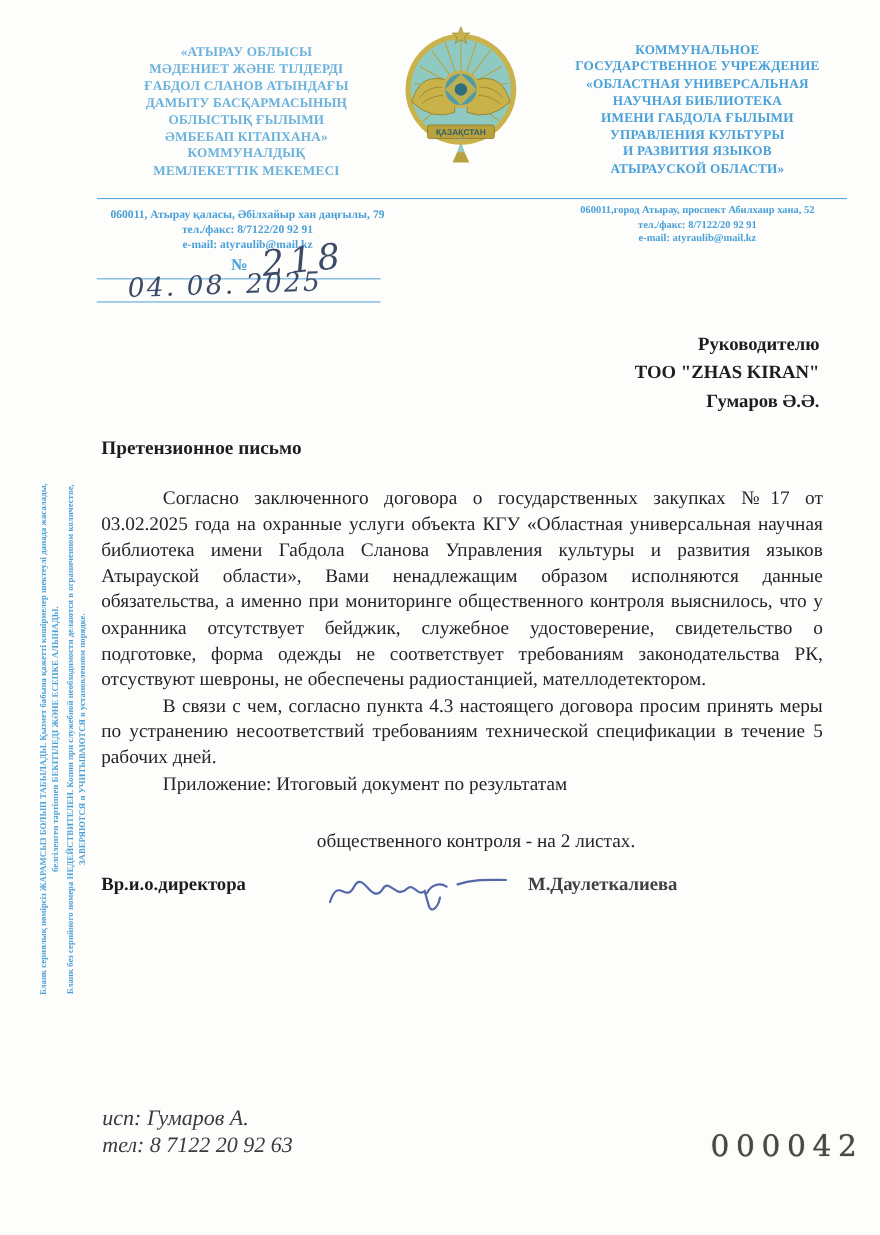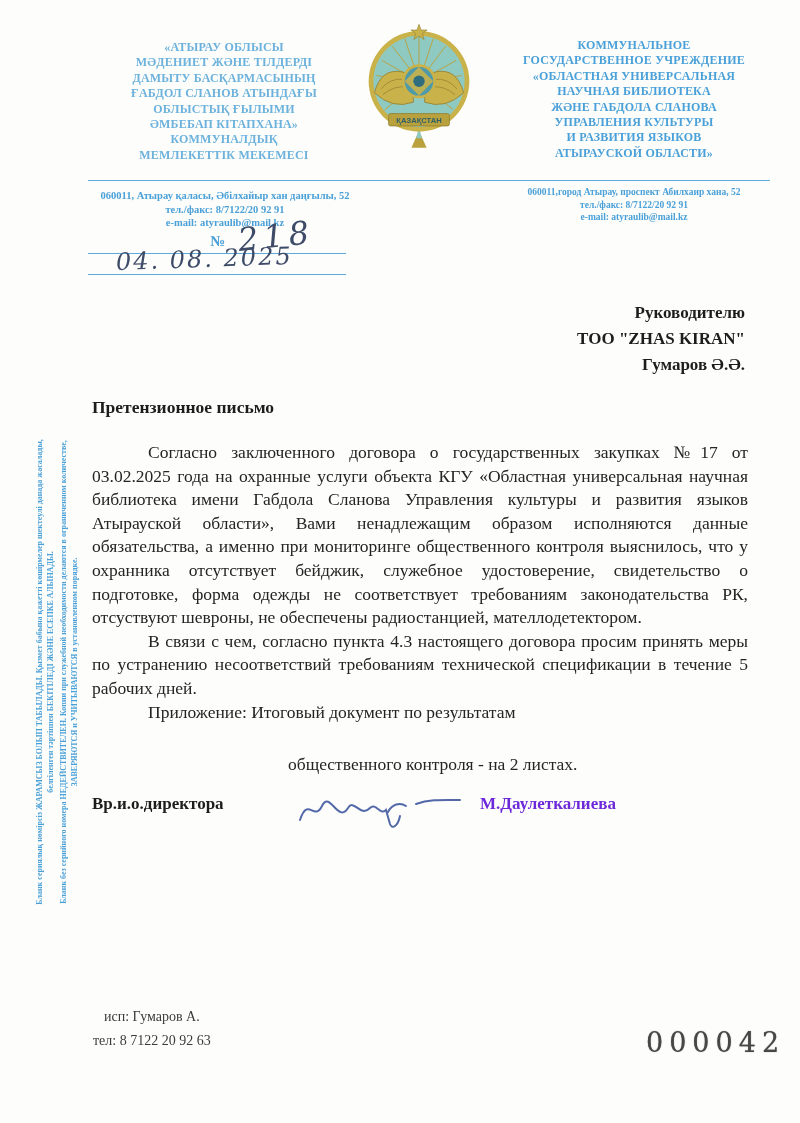--- a/index.html
+++ b/index.html
@@ -90,26 +90,26 @@
     text-align: justify; color: #242424;
   }
   .body-text p { text-indent: 56px; }
   .attach-1 { text-indent: 56px; }
   .attach-2 { text-indent: 196px; margin-top: 29px; }
 
   
   .sig-row { position: absolute; left: 92px; top: 790px; width: 656px; height: 50px; }
   .sig-position { position: absolute; left: 0; top: 4px; font-weight: bold; font-size: 17px; color: #1d1d1d; }
   .sig-script   { position: absolute; left: 200px; top: -8px; }
-  .sig-name     { position: absolute; left: 388px; top: 4px; font-weight: bold; font-size: 17px; color: #6d28d9; }
+  .sig-name     { position: absolute; left: 388px; top: 4px; font-weight: bold; font-size: 17px; color: #404040; }
 
   
   .executor {
     position: absolute; left: 93px; top: 1005px;
-    font-size: 14px; line-height: 24px; color: #3b3b3b; text-align: center;
+    font-style: italic; font-size: 20px; line-height: 24px; color: #3b3b3b;
   }
   .stamp-number {
     position: absolute; left: 646px; top: 1027px;
     font-family: "DejaVu Serif", serif;
     font-size: 27px; letter-spacing: 6px;
     color: #474745;
     text-shadow: 0 0 1px #6a6a66;
   }
 
   
@@ -128,22 +128,22 @@
   .margin-note .gap { height: 2px; }
 </style>
 </head>
 <body>
 
 <div class="page">
 
   <div class="org-block org-left">
     <div>«АТЫРАУ ОБЛЫСЫ</div>
     <div>МӘДЕНИЕТ ЖӘНЕ ТІЛДЕРДІ</div>
+    <div>ҒАБДОЛ СЛАНОВ АТЫНДАҒЫ</div>
     <div>ДАМЫТУ БАСҚАРМАСЫНЫҢ</div>
-    <div>ҒАБДОЛ СЛАНОВ АТЫНДАҒЫ</div>
     <div>ОБЛЫСТЫҚ ҒЫЛЫМИ</div>
     <div>ӘМБЕБАП КІТАПХАНА»</div>
     <div>КОММУНАЛДЫҚ</div>
     <div>МЕМЛЕКЕТТІК МЕКЕМЕСІ</div>
   </div>
 
   <div class="emblem">
     <svg width="114" height="130" viewBox="0 0 120 136">
 
       <path d="M60 114 L52 132 L68 132 Z" fill="#b9a23e"></path>
@@ -183,30 +183,30 @@
       <rect x="28" y="96" width="64" height="13" rx="2" fill="#b9a23e" stroke="#8f7c2d" stroke-width="0.8"></rect>
       <text x="60" y="105.5" text-anchor="middle" font-size="8" font-weight="bold" fill="#2e5e68" font-family="Liberation Sans, sans-serif">ҚАЗАҚСТАН</text>
     </svg>
   </div>
 
   <div class="org-block org-right">
     <div>КОММУНАЛЬНОЕ</div>
     <div>ГОСУДАРСТВЕННОЕ УЧРЕЖДЕНИЕ</div>
     <div>«ОБЛАСТНАЯ УНИВЕРСАЛЬНАЯ</div>
     <div>НАУЧНАЯ БИБЛИОТЕКА</div>
-    <div>ЖӘНЕ ГАБДОЛА СЛАНОВА</div>
+    <div>ИМЕНИ ГАБДОЛА ҒЫЛЫМИ</div>
     <div>УПРАВЛЕНИЯ КУЛЬТУРЫ</div>
     <div>И РАЗВИТИЯ ЯЗЫКОВ</div>
     <div>АТЫРАУСКОЙ ОБЛАСТИ»</div>
   </div>
 
   <div class="head-rule"></div>
 
   <div class="addr-block addr-left">
-    <div>060011, Атырау қаласы, Әбілхайыр хан даңғылы, 52</div>
+    <div>060011, Атырау қаласы, Әбілхайыр хан даңғылы, 79</div>
     <div>тел./факс: 8/7122/20 92 91</div>
     <div>e-mail: atyraulib@mail.kz</div>
   </div>
 
   <div class="addr-block addr-right">
     <div>060011,город Атырау, проспект Абилхаир хана, 52</div>
     <div>тел./факс: 8/7122/20 92 91</div>
     <div>e-mail: atyraulib@mail.kz</div>
   </div>
 

